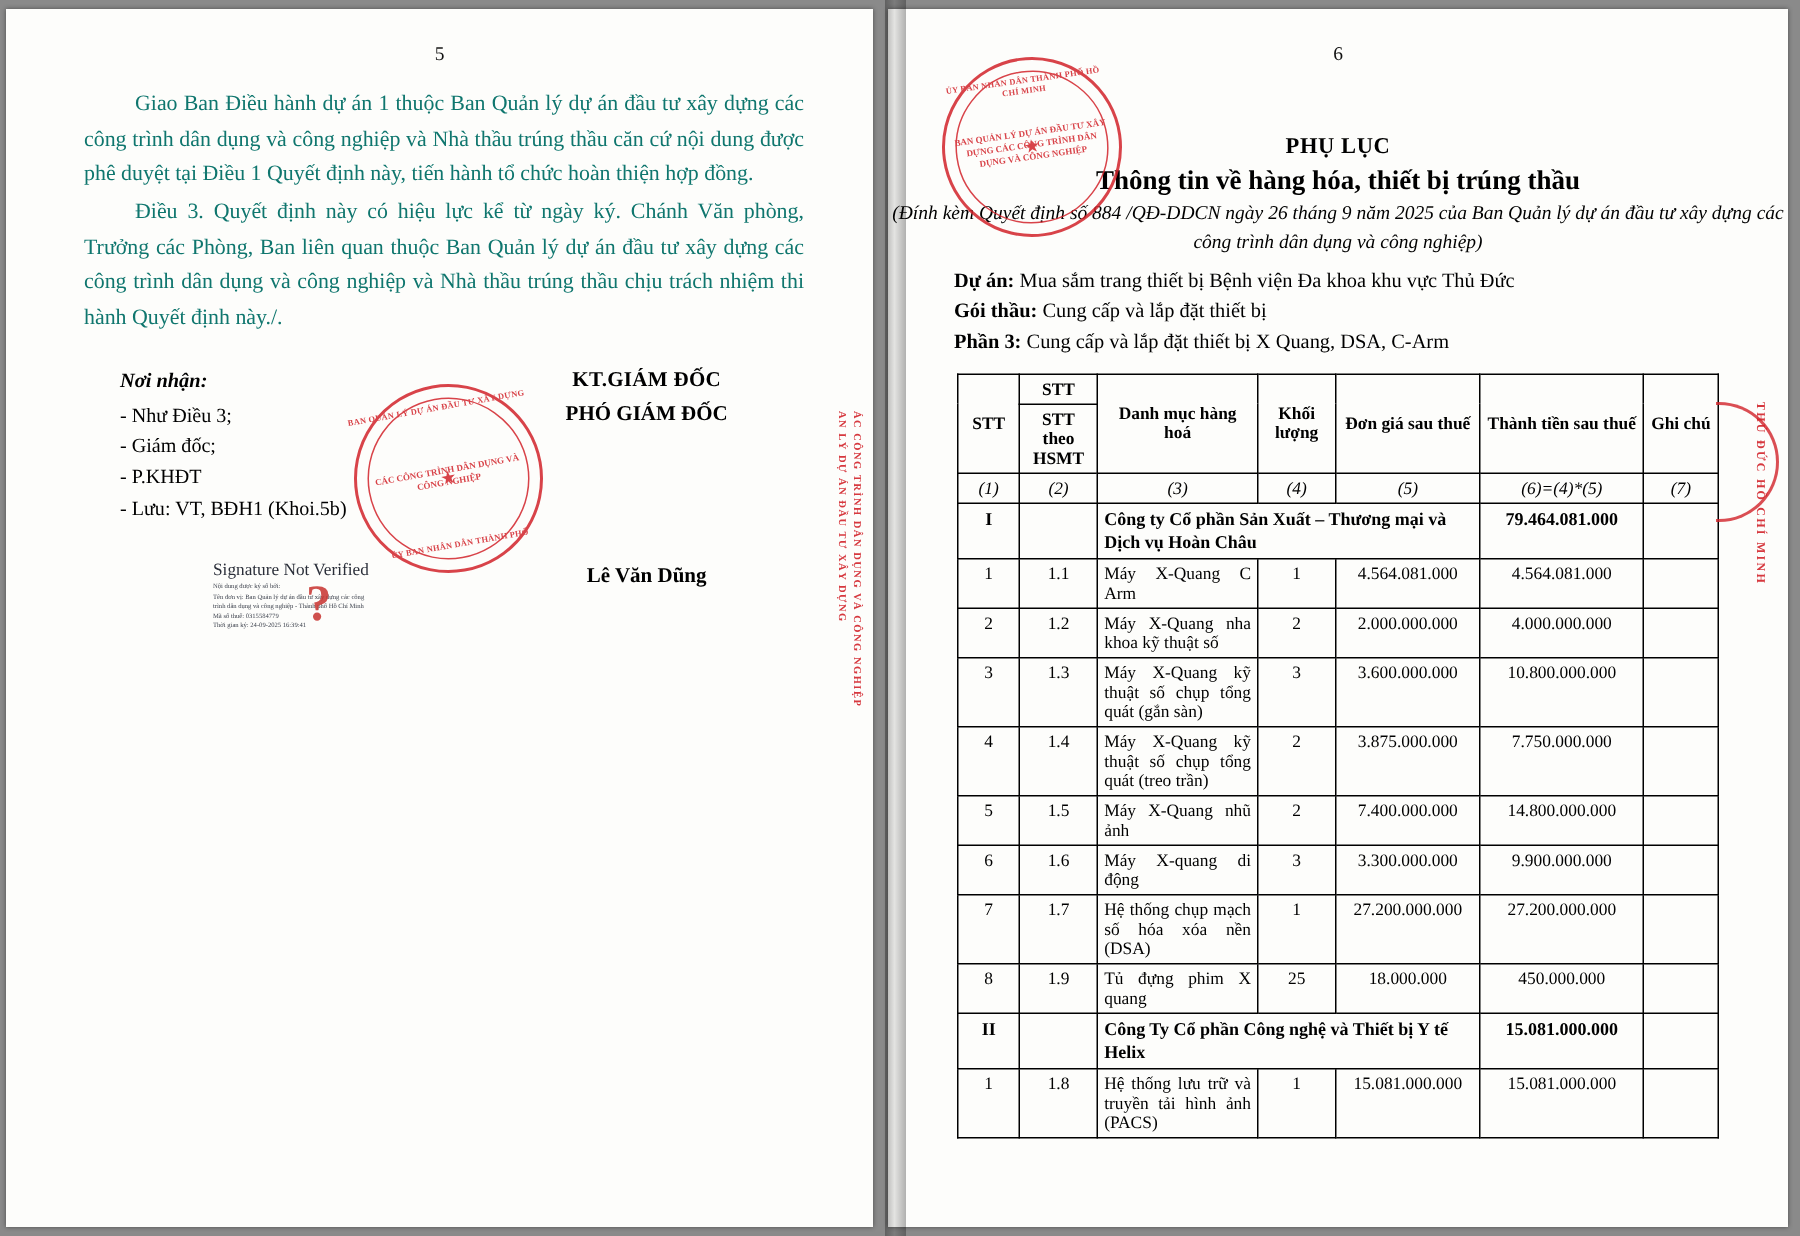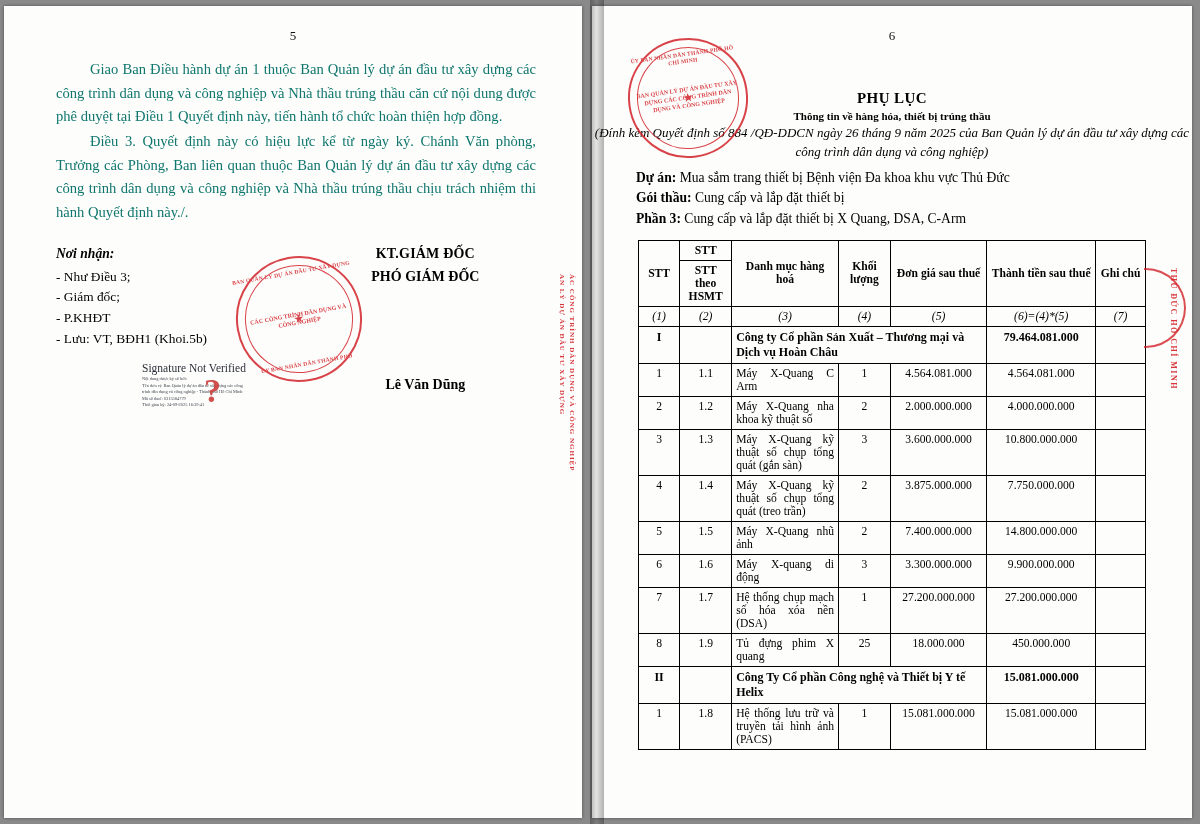--- a/index.html
+++ b/index.html
@@ -54,21 +54,21 @@
     line-height: 1.62;
     text-align: justify;
     color: #0f766e;
   }
   .body-text p {
     margin: 0 0 1px 0;
     text-indent: 34px;
   }
   .sign-area {
     display: flex;
-    padding: 18px 40px 0 52px;
+    padding: 18px 40px 0 76px;
     font-size: 13.4px;
     line-height: 1.55;
   }
   .recip {
     width: 52%;
   }
   .recip .ttl {
     font-style: italic;
     font-weight: bold;
     margin-bottom: 2px;
@@ -150,21 +150,21 @@
   .seal-right-top {
     left: 36px;
     top: 32px;
     width: 120px;
     height: 120px;
     transform: rotate(-8deg);
   }
   .sig-verify {
     position: absolute;
     left: 138px;
-    top: 356px;
+    top: 368px;
     width: 180px;
     color: #5b5f6b;
   }
   .sig-verify .sv-title {
     font-size: 11.5px;
     color: #2b2f3a;
   }
   .sig-verify .sv-lines {
     font-size: 4.4px;
     line-height: 1.5;
@@ -221,21 +221,21 @@
     margin-top: 10px;
   }
   .annex-head .h1 {
     font-weight: bold;
     font-size: 15px;
     letter-spacing: .4px;
     margin-top: 46px;
   }
   .annex-head .h2 {
     font-weight: bold;
-    font-size: 11px;
+    font-size: 18px;
     margin-top: 3px;
   }
   .annex-head .h3 {
     font-style: italic;
     font-size: 13px;
     margin-top: 2px;
     line-height: 1.45;
   }
   .meta {
     padding: 6px 8px 0 44px;

